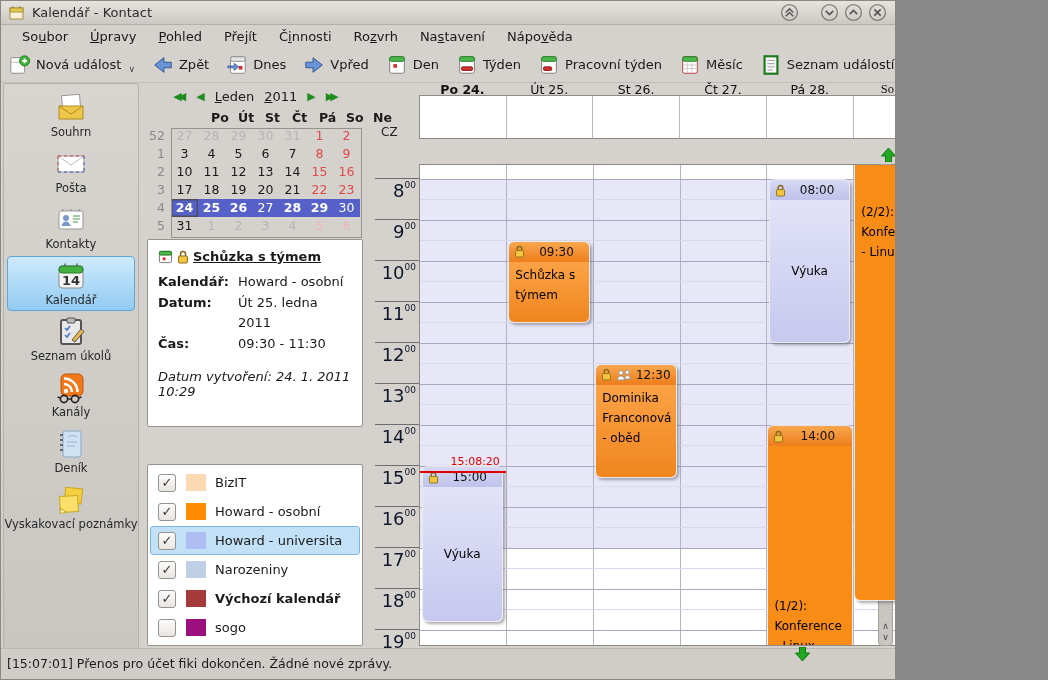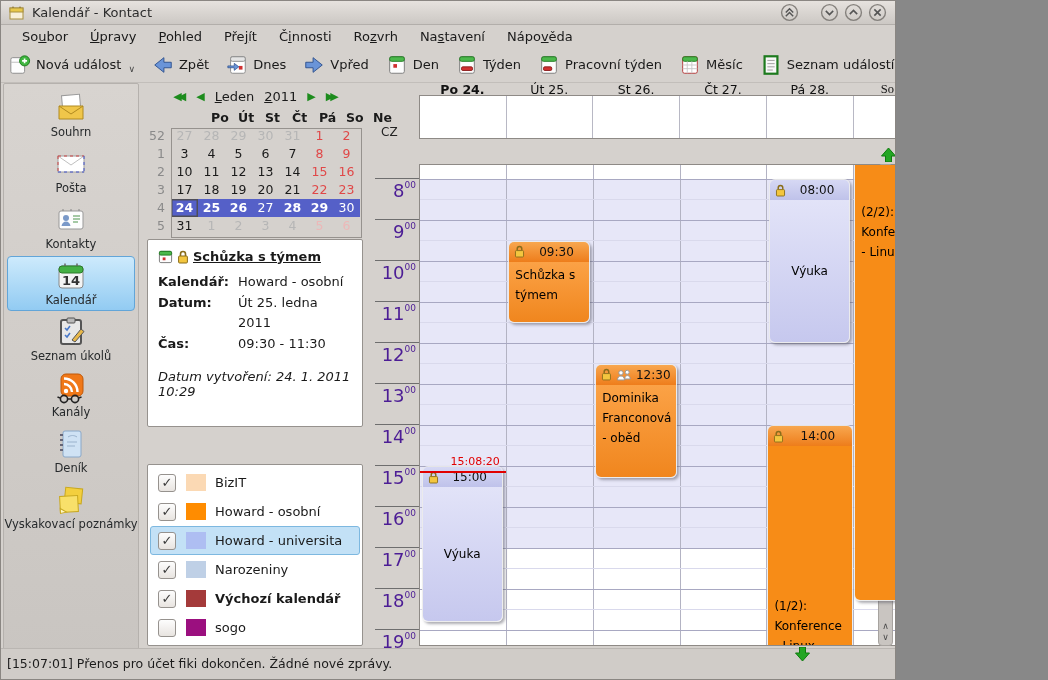--- a/index.html
+++ b/index.html
@@ -75,21 +75,21 @@
   
   .agenda{position:absolute;top:81px;left:372px;right:0;bottom:32px;}
   .day-head{position:absolute;top:0;height:14px;text-align:center;font-size:12.5px;color:#111;}
   .day-head.today{font-weight:bold;}
   .allday{position:absolute;left:46px;top:13px;width:608px;height:44px;background:#fff;border:1px solid #8e8a86;box-sizing:border-box;display:flex;}
   .ad-cell{flex:1;border-right:1px solid #b8b8c4;}
   .ad-cell:last-child{border-right:none;}
   .cz-label{position:absolute;left:8px;top:43px;font-size:12px;color:#222;}
   .gutter{position:absolute;left:2px;top:82px;width:44px;height:482px;}
   .g-line{position:absolute;left:0;right:0;height:1px;background:#6e6e6e;}
-  .g-label{position:absolute;right:3px;white-space:nowrap;color:#4c1d95;}
+  .g-label{position:absolute;right:3px;white-space:nowrap;color:#0f172a;}
   .g-label .gh{font-size:18px;}
   .g-label .gm{font-size:9px;vertical-align:9px;}
   .grid{position:absolute;left:46px;top:82px;width:608px;height:482px;background:#fff;border:1px solid #8e8a86;box-sizing:border-box;overflow:hidden;}
   .g-col{position:absolute;top:0;bottom:0;border-right:1px solid #b3b3c3;box-sizing:border-box;}
   .g-col.last{border-right:none;}
   .work{position:absolute;left:0;right:0;top:14px;height:369px;background:#e7e7f8;}
   .lines{position:absolute;left:0;right:0;top:0;bottom:0;background-image:linear-gradient(to bottom,#a8a8c2 1px,transparent 1px),linear-gradient(to bottom,#d9d9ec 1px,transparent 1px);background-size:100% 41px,100% 41px;background-position:0 14px,0 34px;pointer-events:none;}
   .event{position:absolute;border-radius:6px;box-shadow:2px 2px 3px rgba(70,70,85,.45);overflow:hidden;display:flex;flex-direction:column;z-index:2;border:1px solid rgba(235,235,235,.9);box-sizing:border-box;}
   .ev-head{height:20px;flex:none;display:flex;align-items:center;padding:0 5px;gap:4px;}
   .ev-time{flex:1;text-align:center;font-size:12px;color:#101010;}

